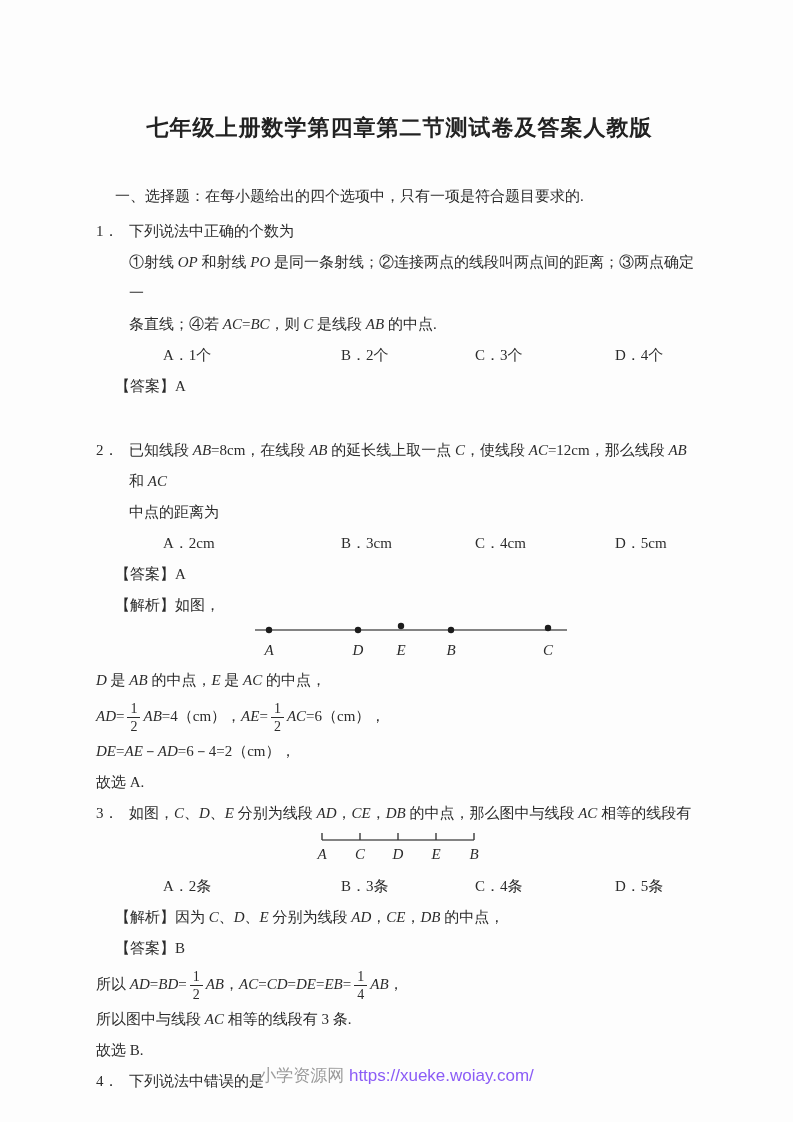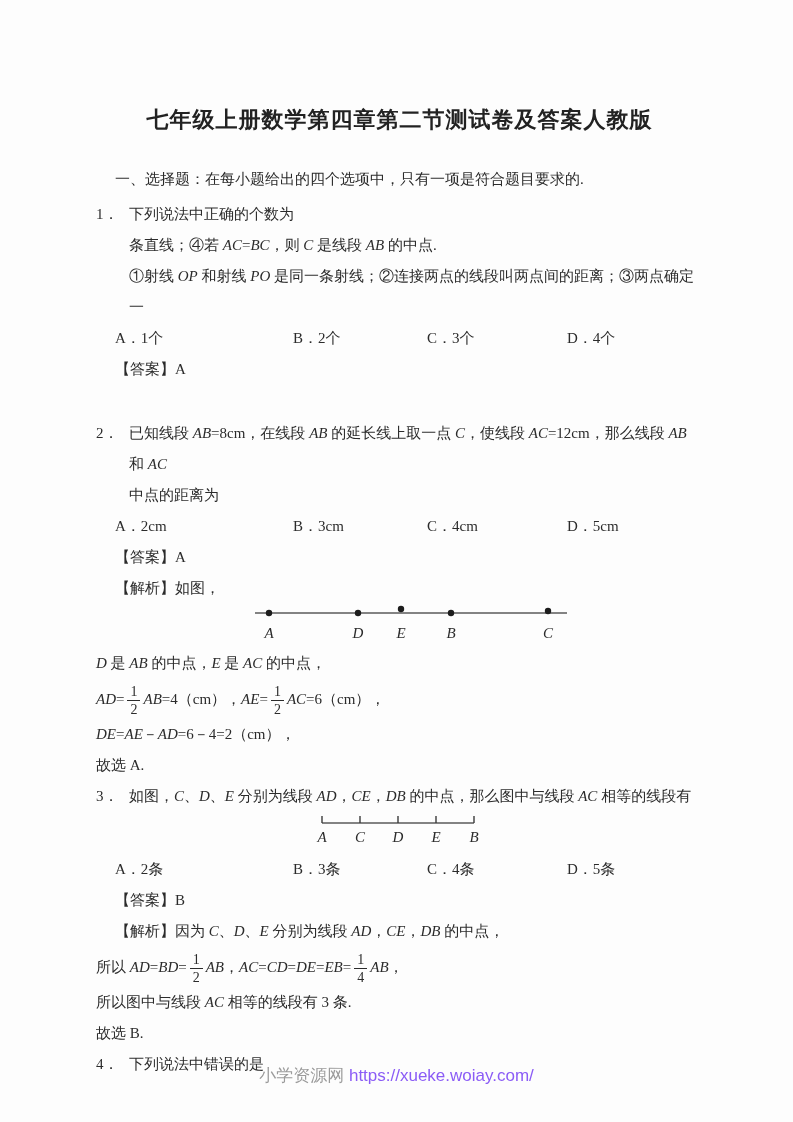--- a/index.html
+++ b/index.html
@@ -3,36 +3,36 @@
 <meta charset="utf-8">
 <style>
   * { margin:0; padding:0; box-sizing:border-box; }
   html,body { background:#e8e8e8; }
   .pg {
     width:793px; height:1122px; margin:0 auto; position:relative;
     background:#fdfdfd; overflow:hidden;
     font-family:"Liberation Serif","DejaVu Serif",serif;
     font-size:15px; color:#2b2b2b;
   }
-  .content { padding:8px 90px 0 96px; }
+  .content { padding:16px 90px 0 96px; }
   h1.title {
     font-size:22px; font-weight:600; text-align:center;
     padding-top:97px; line-height:30px; letter-spacing:1px; color:#222;
   }
   p { line-height:31px; }
-  .section { margin-top:29px; padding-left:19px; }
+  .section { margin-top:38px; padding-left:19px; }
   .q { padding-left:33px;font-family:Liberation Serif, serif; }
   .qnum { display:inline-block; width:33px; margin-left:-33px; }
   .wrap { padding-left:33px; }
   .ind { margin-left:19px; }        
   .ind2 { }       
   .mt33 { margin-top:33px; }
   .mt4  { margin-top:4px; }
   .opts { display:flex; margin-left:19px; }
-  .opts .o0 { width:178px; } .opts .o1 { width:134px; } .opts .o2 { width:140px; }
+  .opts .o0 { width:178px;margin-left:48px; } .opts .o1 { width:134px; } .opts .o2 { width:140px; }
   .v { font-style:italic; }
   .eq { line-height:40px; height:40px; white-space:nowrap; }
   .frac {
     display:inline-block; vertical-align:middle; text-align:center;
     line-height:15px; font-size:14px; margin:0 3px; font-style:normal;
   }
   .fn { display:block; border-bottom:1px solid #2b2b2b; padding:0 3px 1px; }
   .fd { display:block; padding-top:1px; }
   .diag { position:relative; }
   .diag1 { height:44px; }
@@ -56,22 +56,22 @@
 
 <div class="pg">
   <div class="content">
 
     <h1 class="title">七年级上册数学第四章第二节测试卷及答案人教版</h1>
 
     <p class="section">一、选择题：在每小题给出的四个选项中，只有一项是符合题目要求的.</p>
 
     <div>
       <p class="q mt4"><span class="qnum">1．</span><span>下列说法中正确的个数为</span></p>
+      <p class="wrap"><span>①射线 </span><span class="v">OP</span><span> 和射线 </span><span class="v">PO</span><span> 是同一条射线；②连接两点的线段叫两点间的距离；③两点确定一</span></p>
       <p class="wrap"><span>条直线；④若 </span><span class="v">AC</span><span>=</span><span class="v">BC</span><span>，则 </span><span class="v">C</span><span> 是线段 </span><span class="v">AB</span><span> 的中点.</span></p>
-      <p class="wrap"><span>①射线 </span><span class="v">OP</span><span> 和射线 </span><span class="v">PO</span><span> 是同一条射线；②连接两点的线段叫两点间的距离；③两点确定一</span></p>
       <p class="opts">
         <span class="o0">A．1个</span>
         <span class="o1">B．2个</span>
         <span class="o2">C．3个</span>
         <span class="o3">D．4个</span>
       </p>
       <p class="ind">【答案】A</p>
     </div>
 
     <div>
@@ -126,22 +126,22 @@
           <text x="159" y="30" text-anchor="middle">B</text>
         </svg>
       </div>
 
       <p class="opts">
         <span class="o0">A．2条</span>
         <span class="o1">B．3条</span>
         <span class="o2">C．4条</span>
         <span class="o3">D．5条</span>
       </p>
+      <p class="ind"><span>【解析】因为 </span><span class="v">C</span><span>、</span><span class="v">D</span><span>、</span><span class="v">E</span><span> 分别为线段 </span><span class="v">AD</span><span>，</span><span class="v">CE</span><span>，</span><span class="v">DB</span><span> 的中点，</span></p>
       <p class="ind">【答案】B</p>
-      <p class="ind"><span>【解析】因为 </span><span class="v">C</span><span>、</span><span class="v">D</span><span>、</span><span class="v">E</span><span> 分别为线段 </span><span class="v">AD</span><span>，</span><span class="v">CE</span><span>，</span><span class="v">DB</span><span> 的中点，</span></p>
       <p class="ind2 eq"><span>所以 </span><span class="v">AD</span><span>=</span><span class="v">BD</span><span>=</span><span class="frac"><span class="fn">1</span><span class="fd">2</span></span><span class="v">AB</span><span>，</span><span class="v">AC</span><span>=</span><span class="v">CD</span><span>=</span><span class="v">DE</span><span>=</span><span class="v">EB</span><span>=</span><span class="frac"><span class="fn">1</span><span class="fd">4</span></span><span class="v">AB</span><span>，</span></p>
       <p class="ind2"><span>所以图中与线段 </span><span class="v">AC</span><span> 相等的线段有 3 条.</span></p>
       <p class="ind2">故选 B.</p>
     </div>
 
     <div>
       <p class="q"><span class="qnum">4．</span><span>下列说法中错误的是</span></p>
     </div>
 
   </div>

